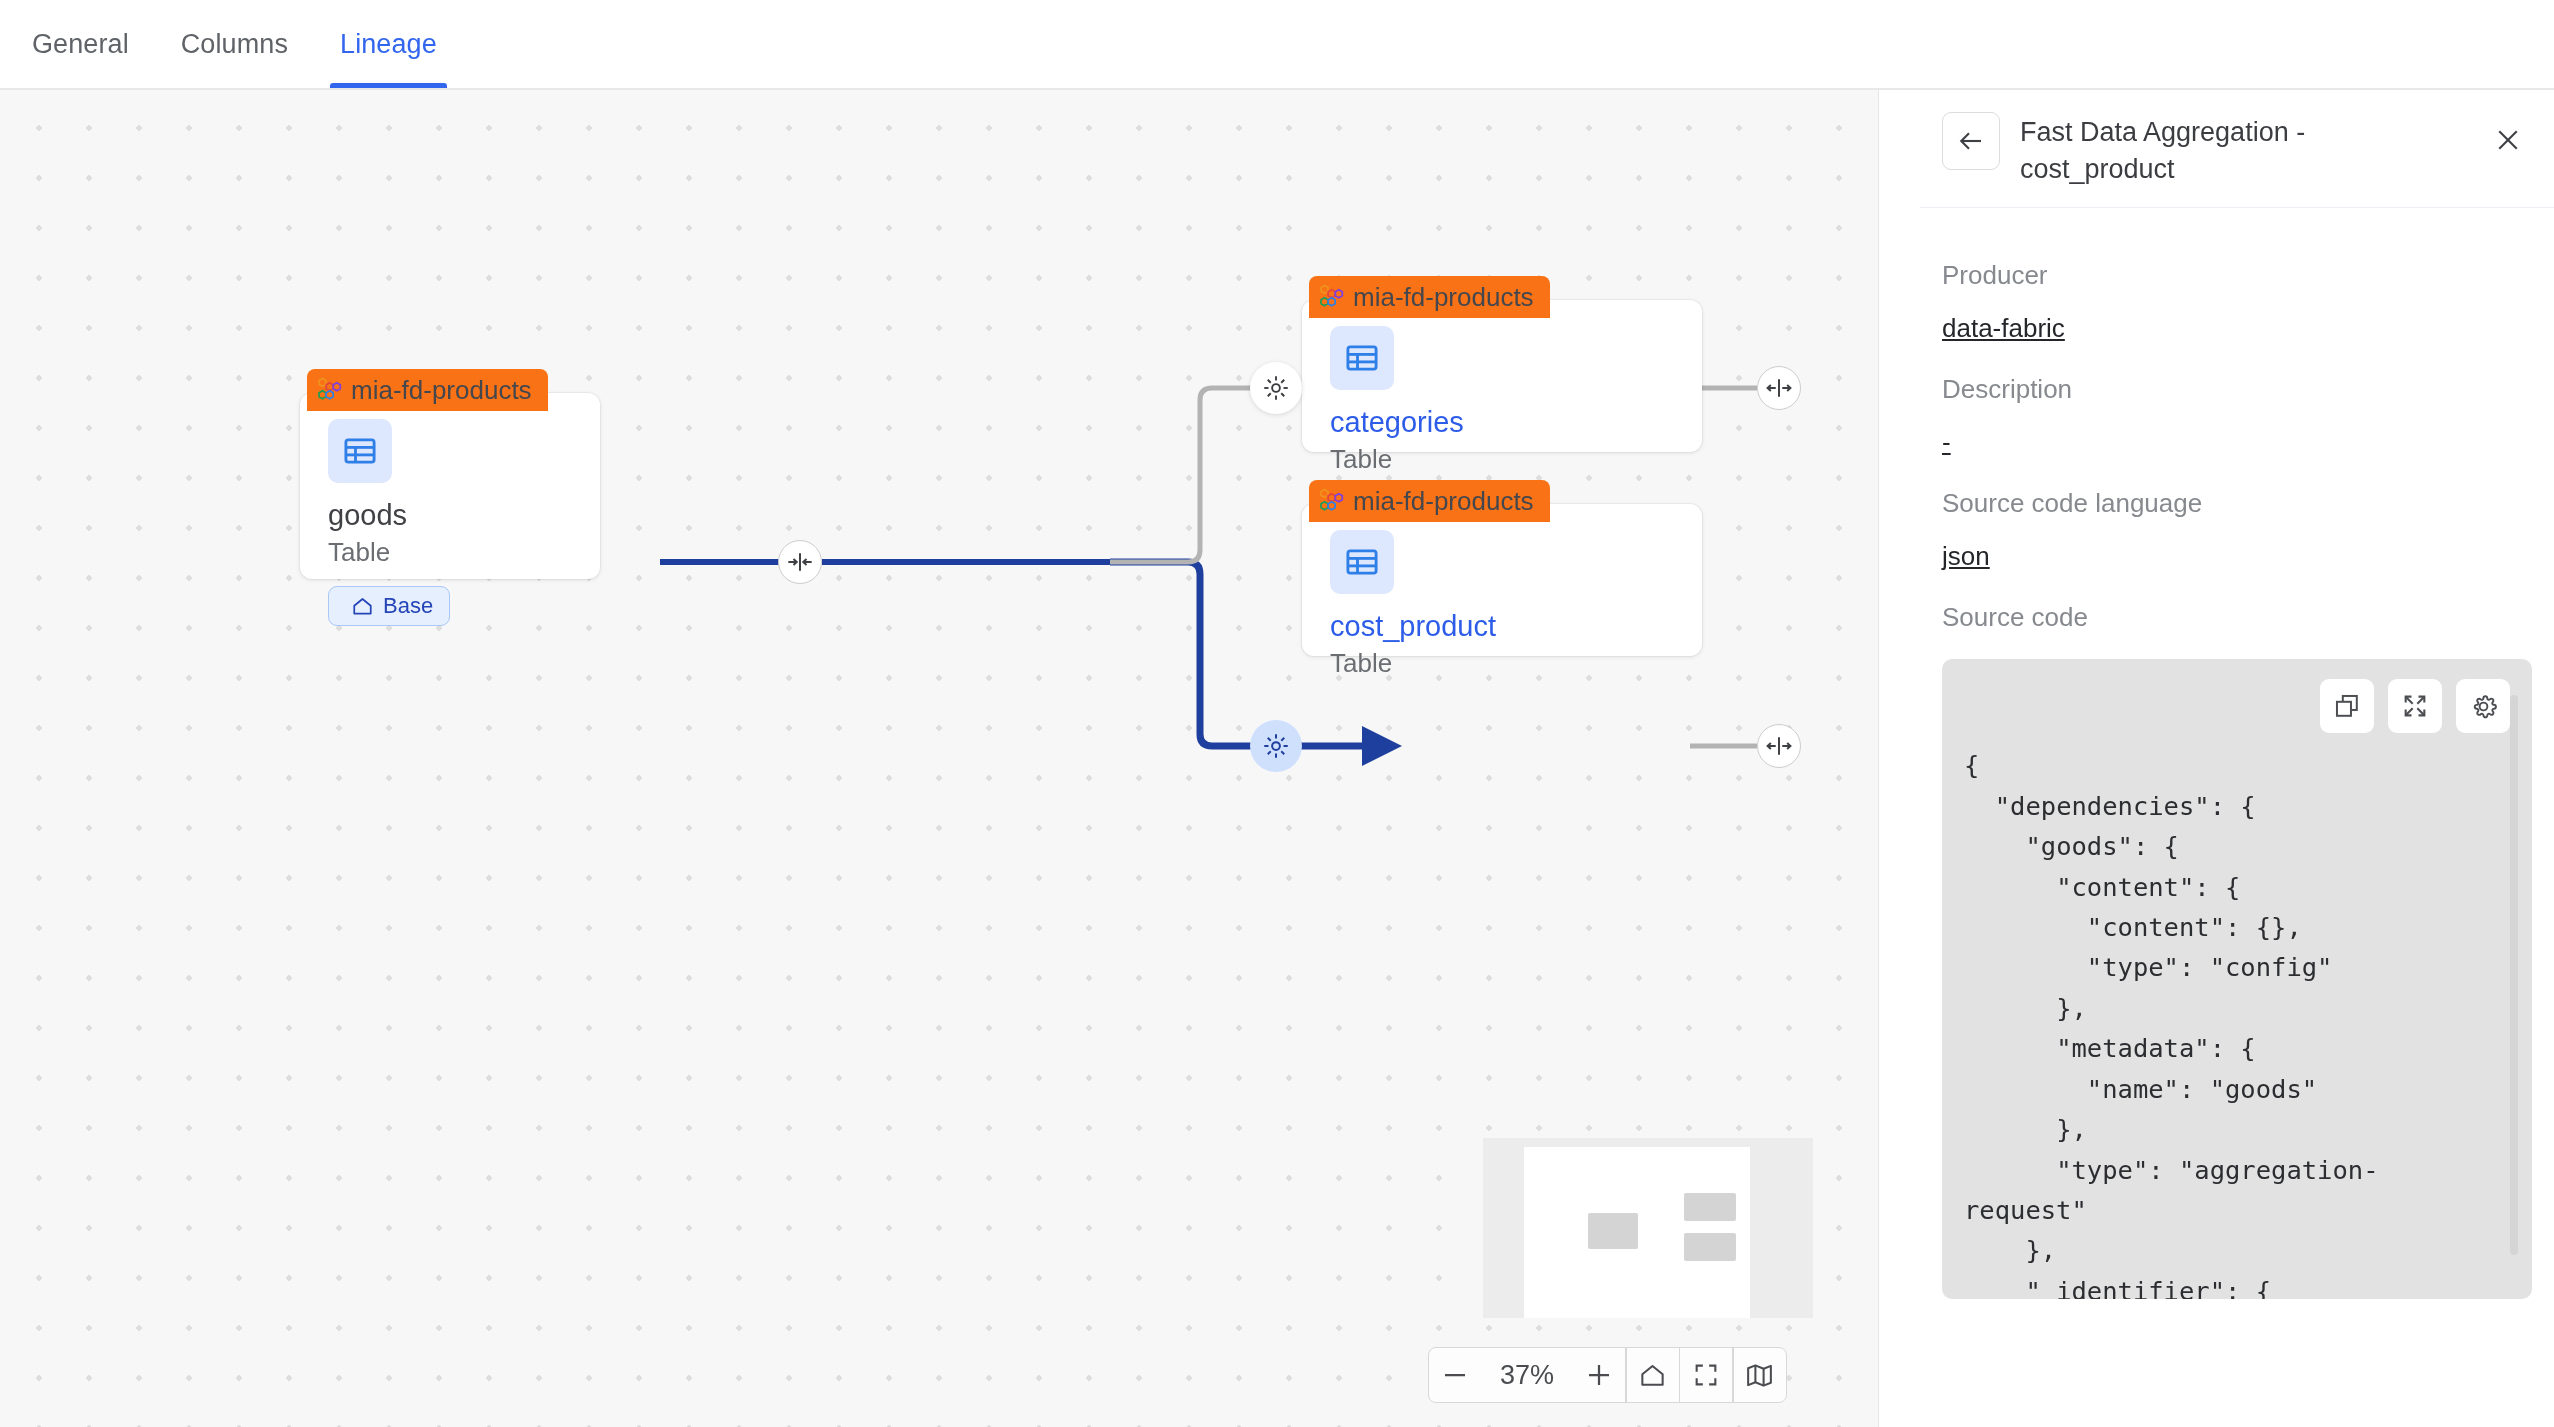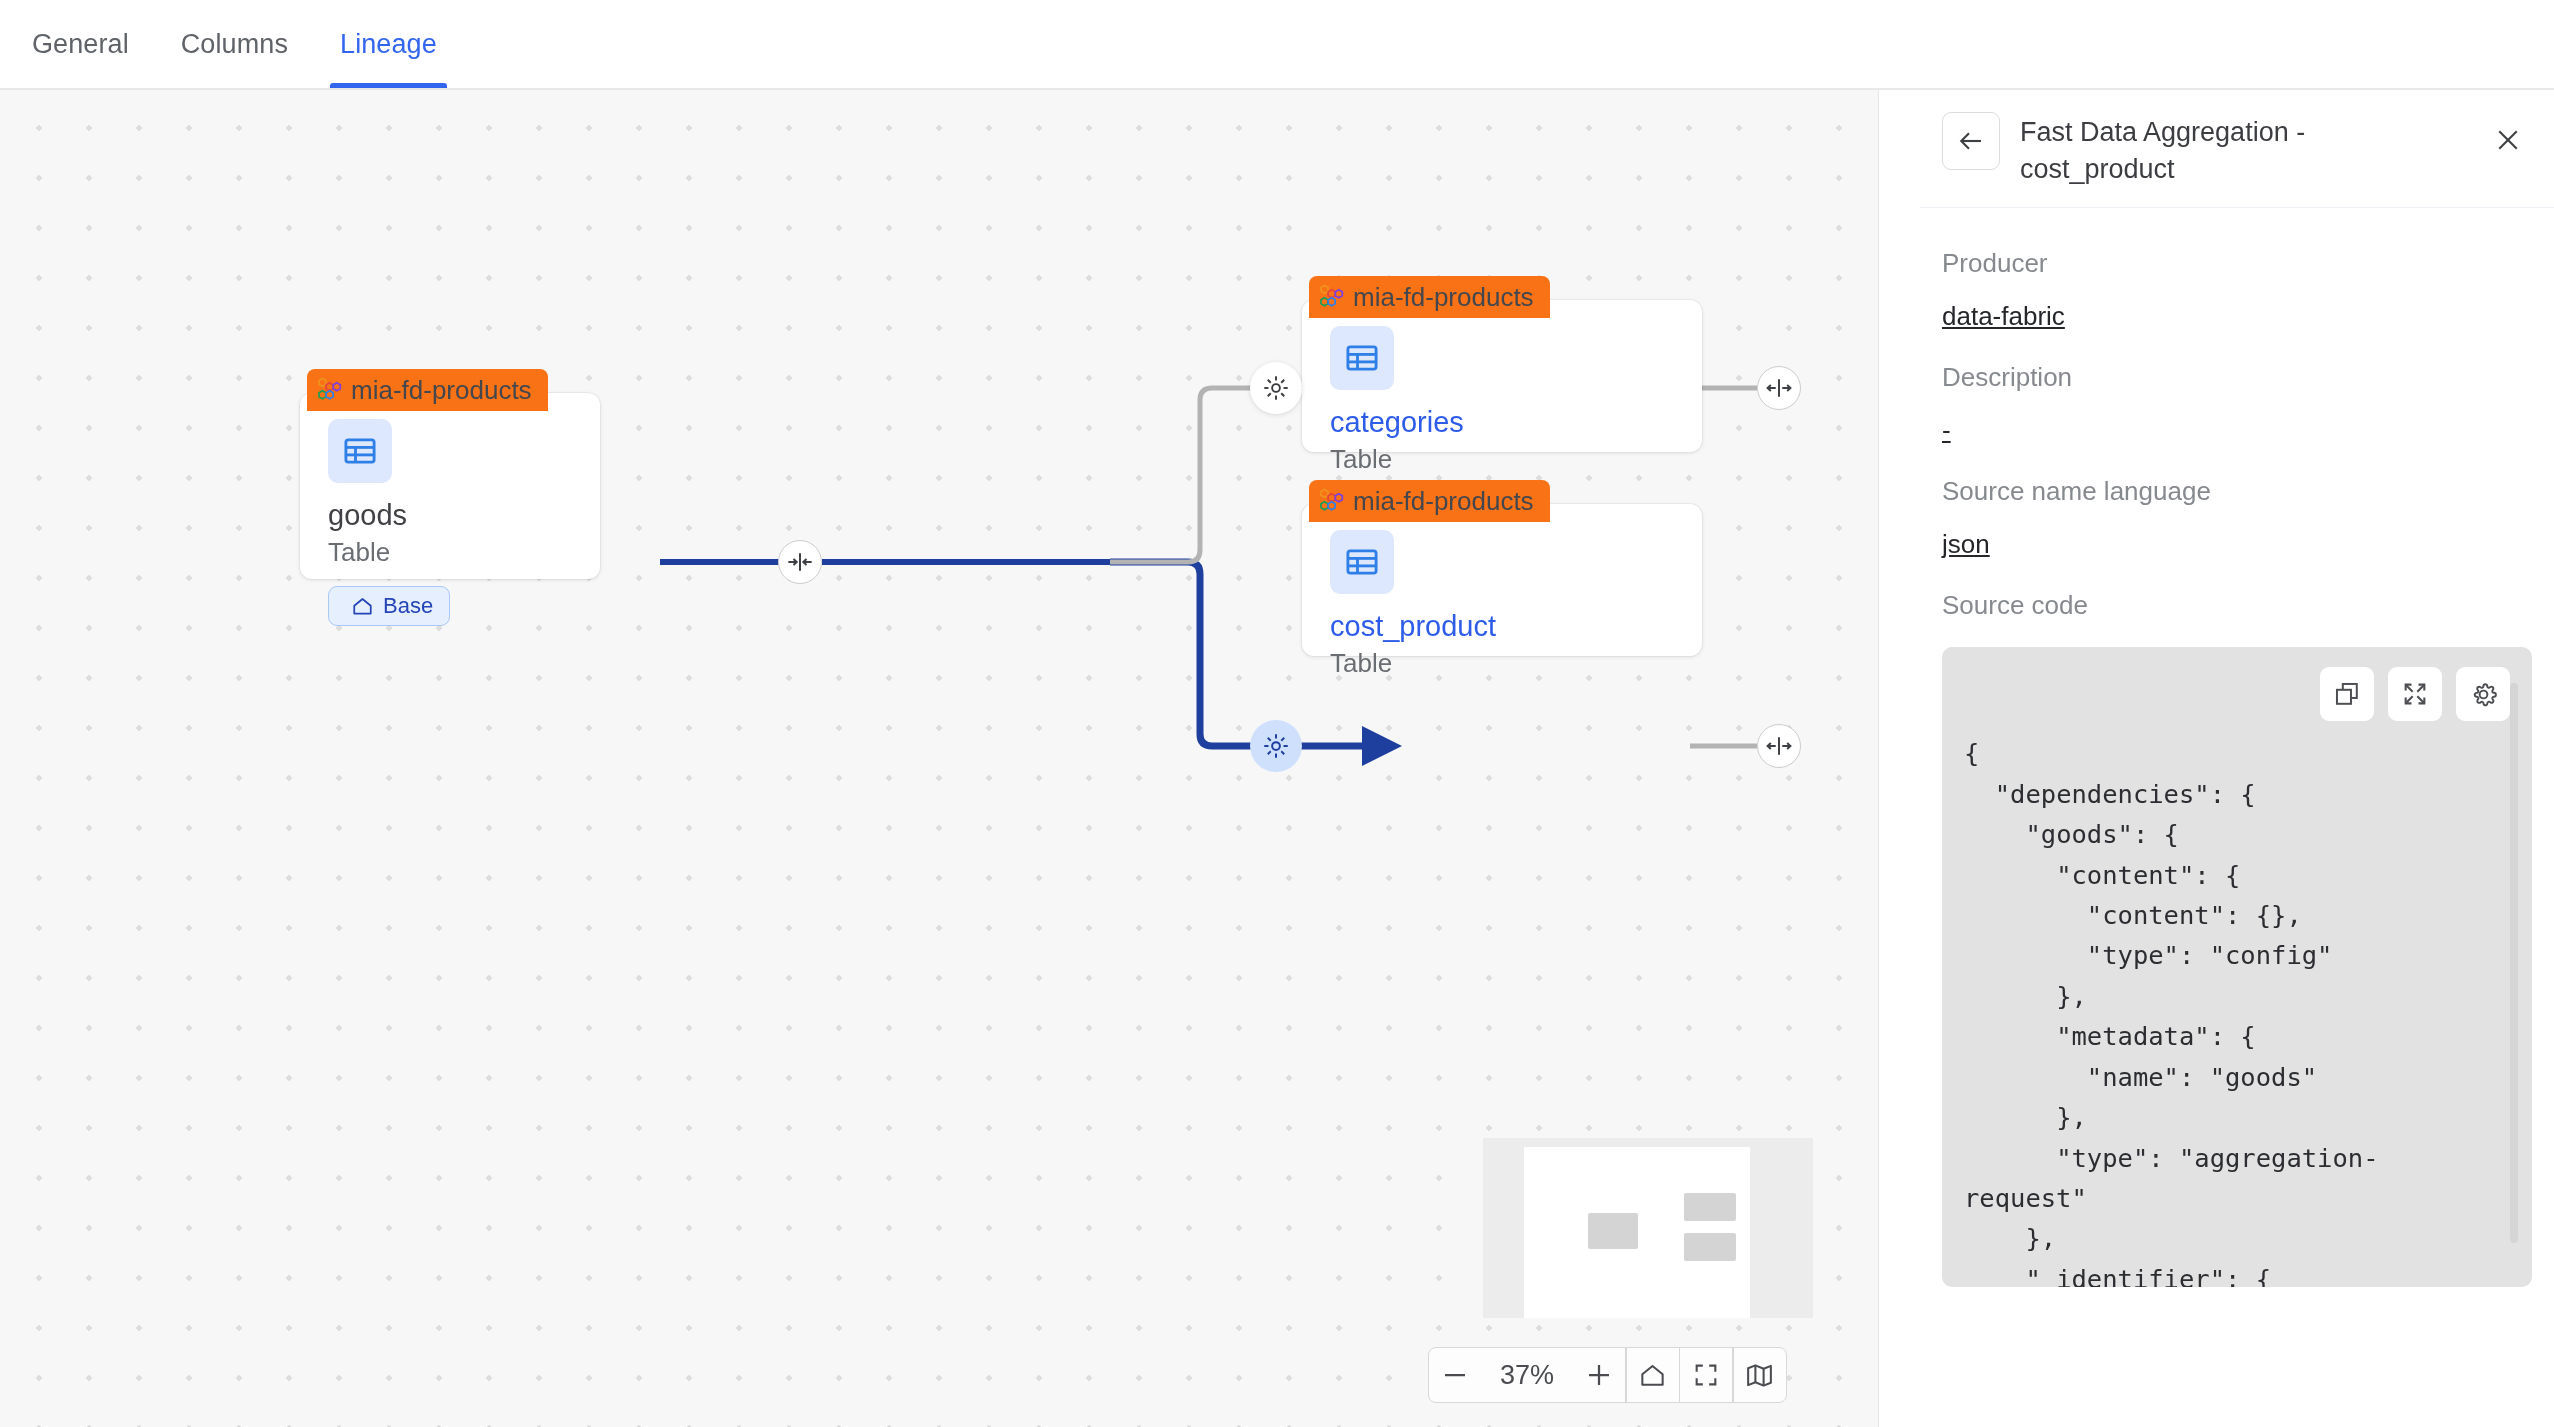--- a/index.html
+++ b/index.html
@@ -168,21 +168,21 @@
     padding-top: 2px;
     padding-right: 34px;
   }
   .close-btn {
     flex: none; width: 44px; height: 44px;
     display: flex; align-items: center; justify-content: center;
     cursor: pointer; margin-top: 6px;
   }
   .panel-body { padding: 28px 22px 0 22px; }
   .field-label { font-size: 26px; color: #86898e; margin-top: 30px; }
-  .field-label:first-child { margin-top: 12px; }
+  .field-label:first-child { margin-top: 24px; }
   .field-value { font-size: 26px; color: #24262a; margin-top: 22px; text-decoration: underline; }
 
   .code-wrap {
     position: relative;
     margin-top: 26px;
     background: #e2e2e2;
     border-radius: 10px;
     height: 640px;
     overflow: hidden;
   }
@@ -461,21 +461,21 @@
     </div>
 
     <div class="panel-body">
 
       <div class="field-label">Producer</div>
       <div class="field-value">data-fabric</div>
 
       <div class="field-label">Description</div>
       <div class="field-value">-</div>
 
-      <div class="field-label">Source name language</div>
+      <div class="field-label">Source code language</div>
       <div class="field-value">json</div>
 
       <div class="field-label">Source code</div>
 
       <div class="code-wrap">
         <div class="code-tools">
           <div class="code-tool-btn">
             <svg width="28" height="28" viewBox="0 0 24 24">
               <rect x="8.4" y="3.4" width="12" height="12" fill="none" stroke="#4c4e52" stroke-width="1.7"></rect>
               <rect x="3.4" y="8.4" width="12" height="12" fill="#ffffff" stroke="#4c4e52" stroke-width="1.7"></rect>

